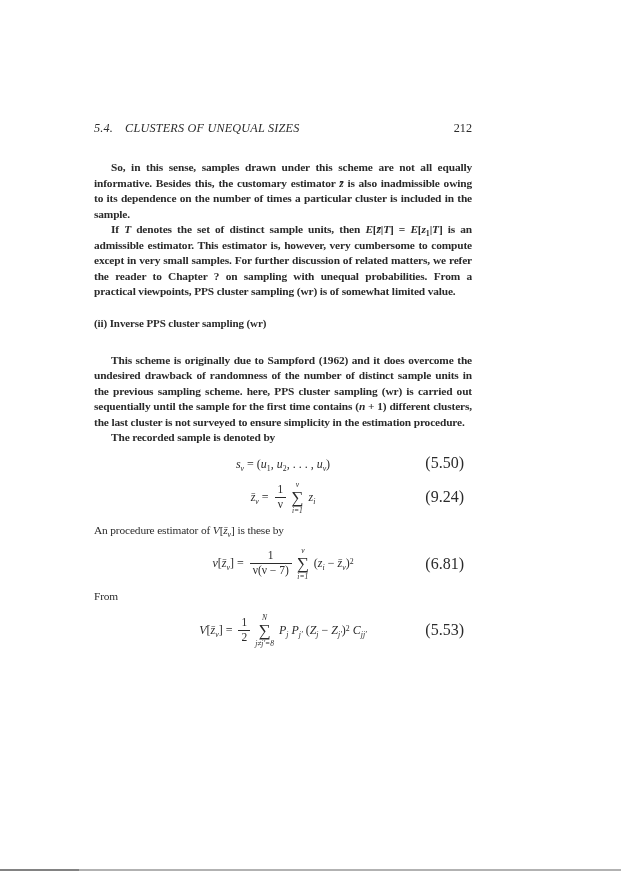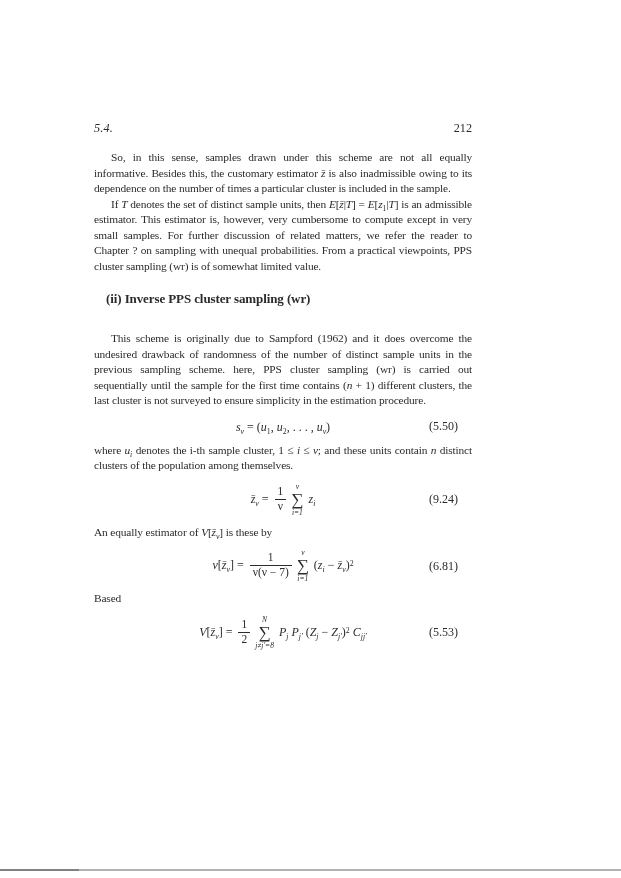--- a/index.html
+++ b/index.html
@@ -21,51 +21,51 @@
     position: absolute;
     left: 94px;
     top: 121px;
     width: 378px;
   }
   .runhead {
     display: flex;
     justify-content: space-between;
     align-items: baseline;
     font-size: 12.2px;
-    margin-bottom: 14px;
+    margin-bottom: 24px;
   }
   .runhead-left {
     display: flex;
     gap: 12px;
     font-style: italic;
     letter-spacing: 0.2px;
   }
   .runhead-page {
     font-style: normal;
   }
   .para {
     font-size: 11.4px;
     line-height: 15.5px;
     text-align: justify;
     letter-spacing: -0.15px;
   }
-  .para.indent { text-indent: 17px; }
+  .para.indent { text-indent: 17px; font-weight: bold; }
   sub, sup {
     font-size: 7.8px;
     line-height: 0;
     letter-spacing: 0;
     font-style: italic;
   }
   sub.up, sup.up { font-style: normal; }
   sub { vertical-align: -2.5px; }
   sup { vertical-align: 3.5px; }
   .subheading {
     font-weight: bold;
-    font-size: 13px;
-    margin: 17px 0 24px 12px;
+    font-size: 11px;
+    margin: 17px 0 24px 0;
     letter-spacing: -0.1px;
   }
   .eqrow {
     position: relative;
     text-align: center;
     margin: 8px 0;
   }
   .eqbody {
     display: inline-flex;
     align-items: center;
@@ -87,24 +87,24 @@
     display: inline-flex;
     flex-direction: column;
     align-items: center;
     line-height: 1;
     margin: 0 2px;
   }
   .sum .lim { font-size: 7.5px; font-style: italic; line-height: 1.2; }
   .sum .sigma { font-size: 17px; line-height: 1.0; font-style: normal; }
   .eqnum {
     position: absolute;
-    right: 14px;
+    right: 8px;
     top: 50%;
     transform: translateY(-50%);
-    font-size: 12px;
+    font-size: 16px;
   }
   .scroll-track {
     position: absolute;
     left: 0;
     top: 869px;
     width: 621px;
     height: 2px;
     background: #b2b2b2;
   }
   .scroll-thumb {
@@ -117,60 +117,61 @@
   }
 </style>
 </head>
 <body>
 
 <div class="page">
   <div class="content">
     <div class="runhead">
       <span class="runhead-left">
         <span>5.4.</span>
+        <span>CLUSTERS OF UNEQUAL SIZES</span>
       </span>
       <span class="runhead-page">212</span>
     </div>
     <div id="doc-blocks">
         <div class="para indent"><span>So, in this sense, samples drawn under this scheme are not all equally informative. Besides this, the customary estimator </span><i>z̄</i><span> is also inadmissible owing to its dependence on the number of times a particular cluster is included in the sample.</span></div>
         <div class="para indent"><span>If </span><i>T</i><span> denotes the set of distinct sample units, then </span><i>E</i><span>[</span><i>z̄</i><span>|</span><i>T</i><span>] = </span><i>E</i><span>[</span><i>z</i><sub class="up">1</sub><span>|</span><i>T</i><span>] is an admissible estimator. This estimator is, however, very cumbersome to compute except in very small samples. For further discussion of related matters, we refer the reader to Chapter ? on sampling with unequal probabilities. From a practical viewpoints, PPS cluster sampling (wr) is of somewhat limited value.</span></div>
         <div class="subheading">(ii) Inverse PPS cluster sampling (wr)</div>
         <div class="para indent"><span>This scheme is originally due to Sampford (1962) and it does overcome the undesired drawback of randomness of the number of distinct sample units in the previous sampling scheme. here, PPS cluster sampling (wr) is carried out sequentially until the sample for the first time contains (</span><i>n</i><span> + 1) different clusters, the last cluster is not surveyed to ensure simplicity in the estimation procedure.</span></div>
+        <div class="para indent"><span>The recorded sample is denoted by</span></div>
         <div class="eqrow"><span class="eqbody">
             <span class="run"><i>s</i><sub>ν</sub><span> = (</span><i>u</i><sub class="up">1</sub><span>, </span><i>u</i><sub class="up">2</sub><span>, . . . , </span><i>u</i><sub>ν</sub><span>)</span></span>
           </span><span class="eqnum">(5.50)</span></div>
-        <div class="para"><span>where </span><i>u</i><sub>i</sub><span> denotes the i-th sample cluster, 1 ≤ </span><i>i</i><span> ≤ </span><i>ν</i><span>; and these units contain </span><i>n</i><span> distinct clusters of the population among themselves.</span></div>
         <div class="eqrow"><span class="eqbody">
             <span class="run"><i>z̄</i><sub>ν</sub><span> = </span></span>
             <span class="frac">
               <span class="num">1</span>
               <span class="den">ν</span>
             </span>
             <span class="sum">
               <span class="lim">ν</span>
               <span class="sigma">∑</span>
               <span class="lim">i=1</span>
             </span>
             <span class="run"><i>z</i><sub>i</sub></span>
           </span><span class="eqnum">(9.24)</span></div>
-        <div class="para"><span>An equally estimator of </span><i>V</i><span>[</span><i>z̄</i><sub>ν</sub><span>] is these by</span></div>
+        <div class="para"><span>An procedure estimator of </span><i>V</i><span>[</span><i>z̄</i><sub>ν</sub><span>] is these by</span></div>
         <div class="eqrow"><span class="eqbody">
             <span class="run"><i>v</i><span>[</span><i>z̄</i><sub>ν</sub><span>] = </span></span>
             <span class="frac">
               <span class="num">1</span>
               <span class="den">ν(ν − 7)</span>
             </span>
             <span class="sum">
               <span class="lim">ν</span>
               <span class="sigma">∑</span>
               <span class="lim">i=1</span>
             </span>
             <span class="run"><span>(</span><i>z</i><sub>i</sub><span> − </span><i>z̄</i><sub>ν</sub><span>)</span><sup class="up">2</sup></span>
           </span><span class="eqnum">(6.81)</span></div>
-        <div class="para"><span>Based</span></div>
+        <div class="para"><span>From</span></div>
         <div class="eqrow"><span class="eqbody">
             <span class="run"><i>V</i><span>[</span><i>z̄</i><sub>ν</sub><span>] = </span></span>
             <span class="frac">
               <span class="num">1</span>
               <span class="den">2</span>
             </span>
             <span class="sum">
               <span class="lim">N</span>
               <span class="sigma">∑</span>
               <span class="lim">j≠j′=8</span>

